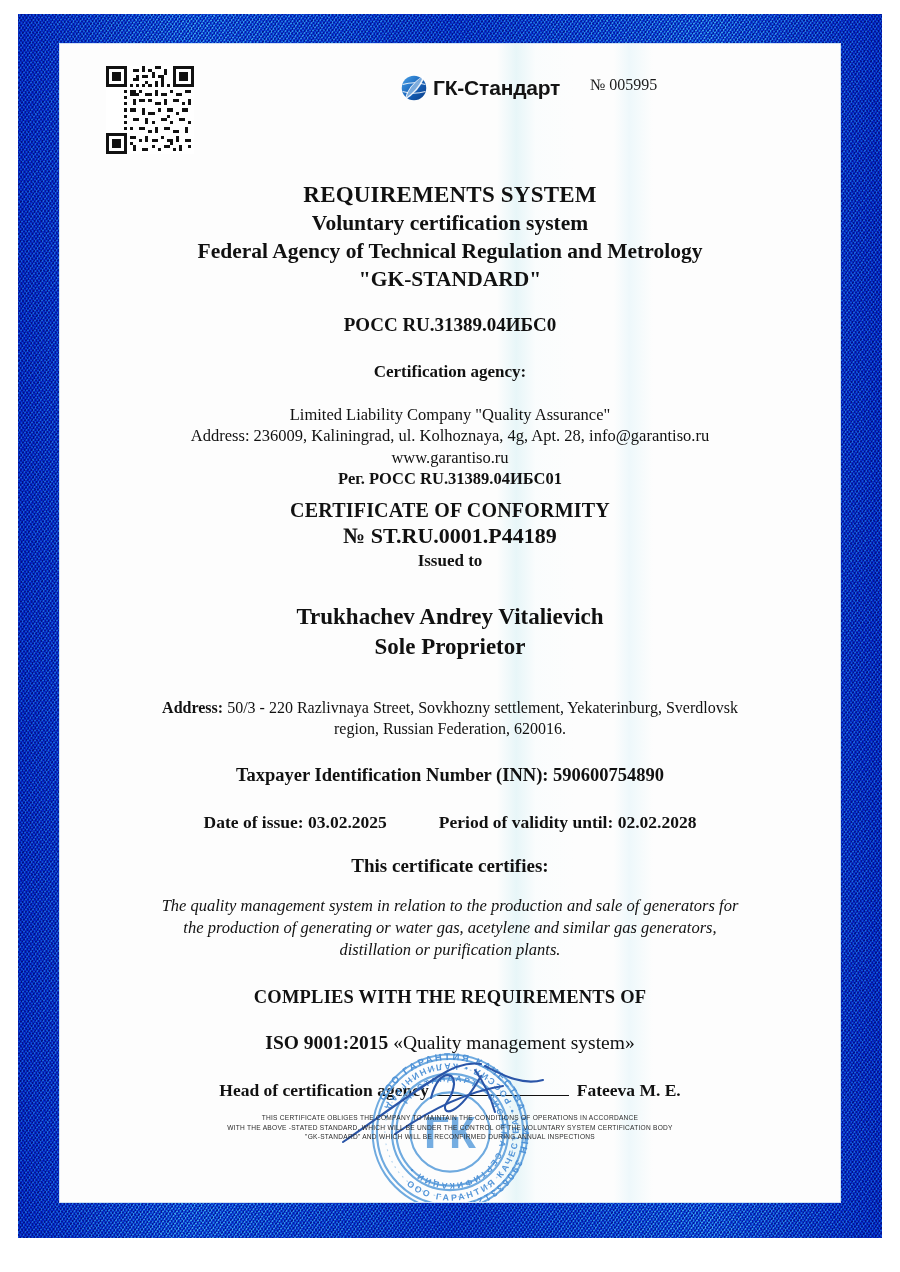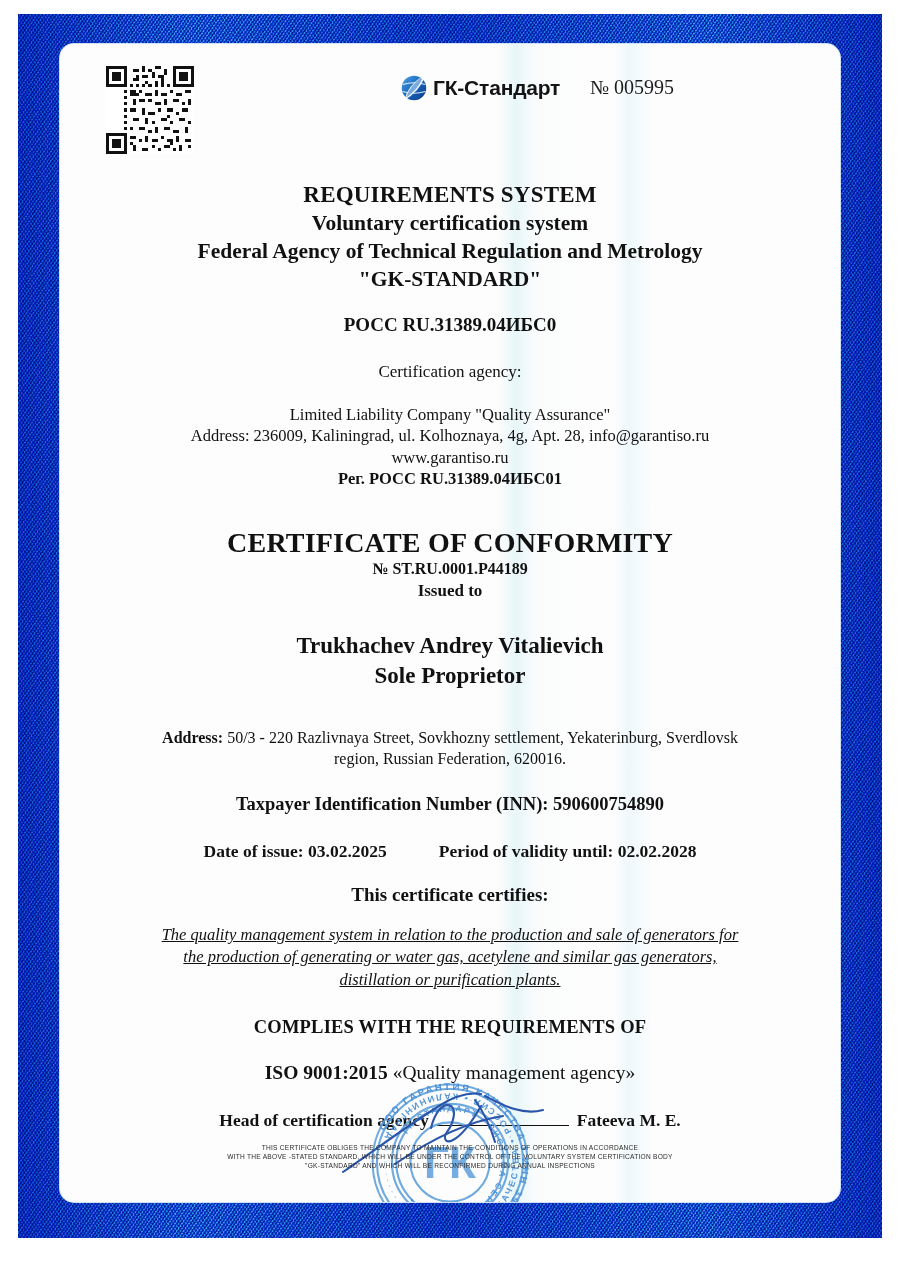--- a/index.html
+++ b/index.html
@@ -54,21 +54,20 @@
   
   .paper {
     position: absolute;
     left: 42px;
     top: 30px;
     right: 42px;
     bottom: 36px;
     background: #fdfdfd;
     box-shadow: 0 0 0 1px #cfe0f2;
     overflow: hidden;
-    border-radius: 14px;
   }
   
   .paper::before{
     content:"";
     position:absolute; inset:0;
     background:
       linear-gradient(90deg, rgba(236,246,250,0) 0%, rgba(232,245,248,0) 56%,
         rgba(214,240,244,0.55) 58.5%, rgba(238,250,252,0.2) 61%, rgba(255,255,255,0) 66%);
     pointer-events:none;
   }
@@ -116,21 +115,21 @@
     font-weight: bold;
     font-size: 21px;
     letter-spacing: -0.2px;
     color: #141414;
     white-space: nowrap;
   }
   .cert-number {
     position: absolute;
     left: 486px;
     top: 16px;
-    font-size: 20px;
+    font-size: 16px;
     color: #1c1c1c;
     white-space: nowrap;
   }
 
   
   .title-block { margin-top: 8px; }
   .t-h1 {
     font-size: 23px;
     font-weight: bold;
     letter-spacing: 0.2px;
@@ -141,40 +140,40 @@
     font-weight: bold;
     line-height: 1.30;
   }
   .ross-line {
     font-size: 19px;
     font-weight: bold;
     margin-top: 20px;
   }
   .agency-label {
     font-size: 17px;
-    font-weight: normal;
+    font-weight: bold;
     margin-top: 26px;
   }
   .agency-lines {
     font-size: 16.5px;
     line-height: 1.30;
     margin-top: 22px;
   }
   .agency-reg {
     font-size: 16.5px;
     font-weight: bold;
   }
   .coc-title {
-    font-size: 28px;
-    font-weight: bold;
-    margin-top: 38px;
+    font-size: 20px;
+    font-weight: bold;
+    margin-top: 10px;
     letter-spacing: 0.2px;
   }
   .coc-num {
-    font-size: 16px;
+    font-size: 22px;
     font-weight: bold;
     line-height: 1.26;
   }
   .issued-to {
     font-size: 17px;
     font-weight: bold;
     line-height: 1.26;
   }
   .holder {
     font-size: 23px;
@@ -206,21 +205,20 @@
     font-size: 19px;
     font-weight: bold;
     margin-top: 22px;
   }
   .scope {
     font-size: 16.5px;
     font-style: italic;
     line-height: 1.34;
     margin-top: 18px;
     padding: 0 4px;
-    text-decoration: underline;
   }
   .complies {
     font-size: 18.5px;
     font-weight: bold;
     margin-top: 26px;
     letter-spacing: 0.2px;
   }
   .standard {
     font-size: 19.5px;
     margin-top: 24px;
@@ -469,21 +467,21 @@
       <div class="scope">
         <div>The quality management system in relation to the production and sale of generators for</div>
         <div>the production of generating or water gas, acetylene and similar gas generators,</div>
         <div>distillation or purification plants.</div>
       </div>
 
       <div class="complies">COMPLIES WITH THE REQUIREMENTS OF</div>
 
       <div class="standard">
         <b>ISO 9001:2015</b>
-        <span>«Quality management agency»</span>
+        <span>«Quality management system»</span>
       </div>
 
       <div class="sign-row">
 
         <svg class="seal" viewBox="0 0 200 200">
           <defs>
             <path id="ringOuter" d="M100,100 m-82,0 a82,82 0 1,1 164,0 a82,82 0 1,1 -164,0"></path>
             <path id="ringOuterB" d="M100,100 m-78,0 a78,78 0 1,0 156,0 a78,78 0 1,0 -156,0"></path>
             <path id="ringInner" d="M100,100 m-58,0 a58,58 0 1,1 116,0 a58,58 0 1,1 -116,0"></path>
           </defs>

